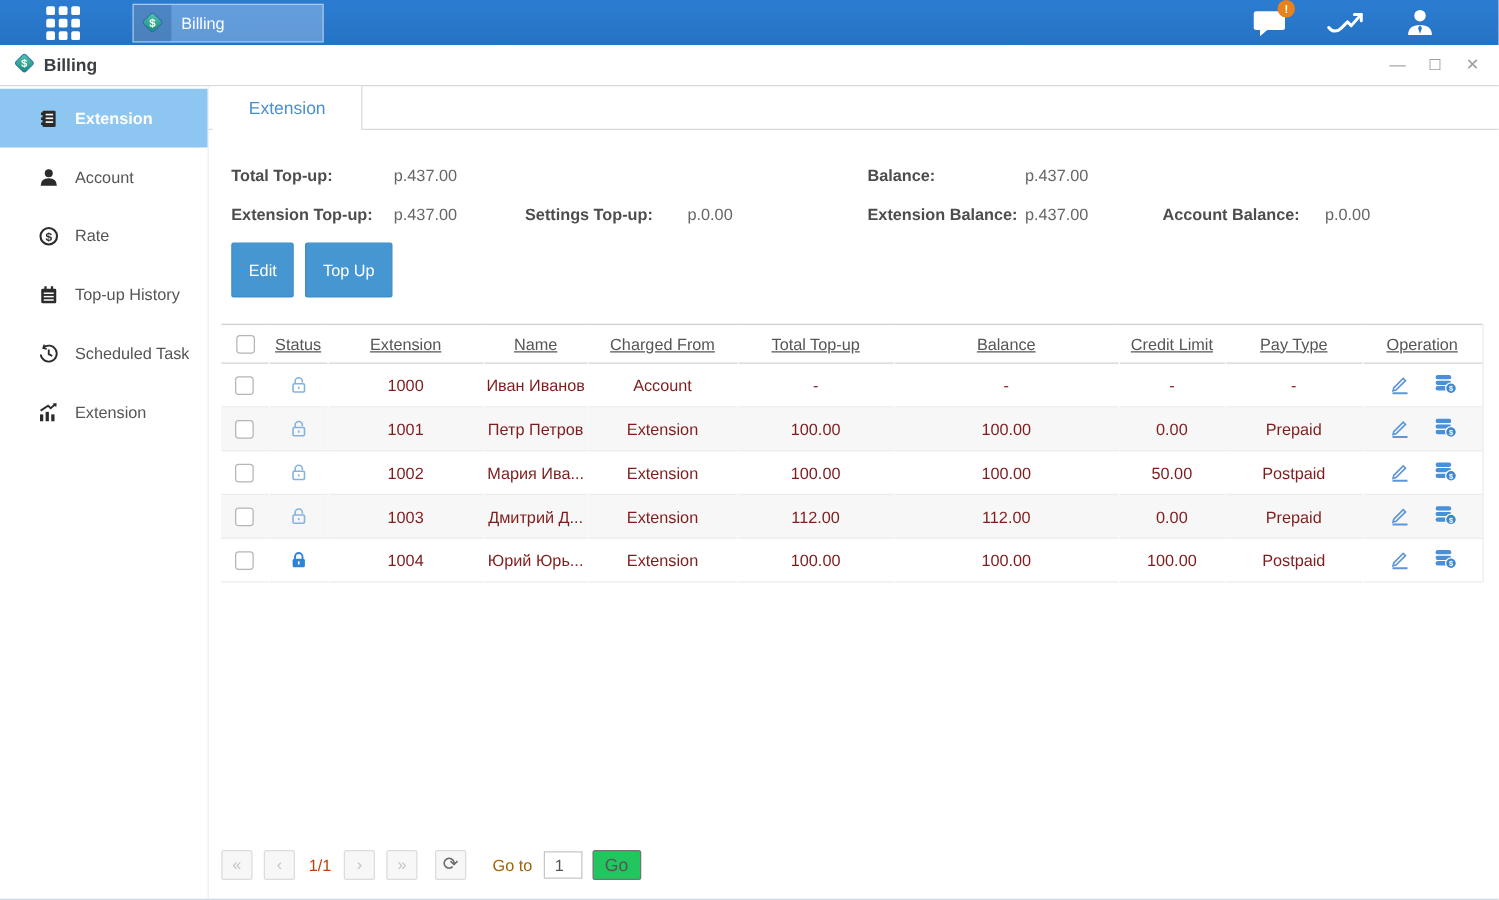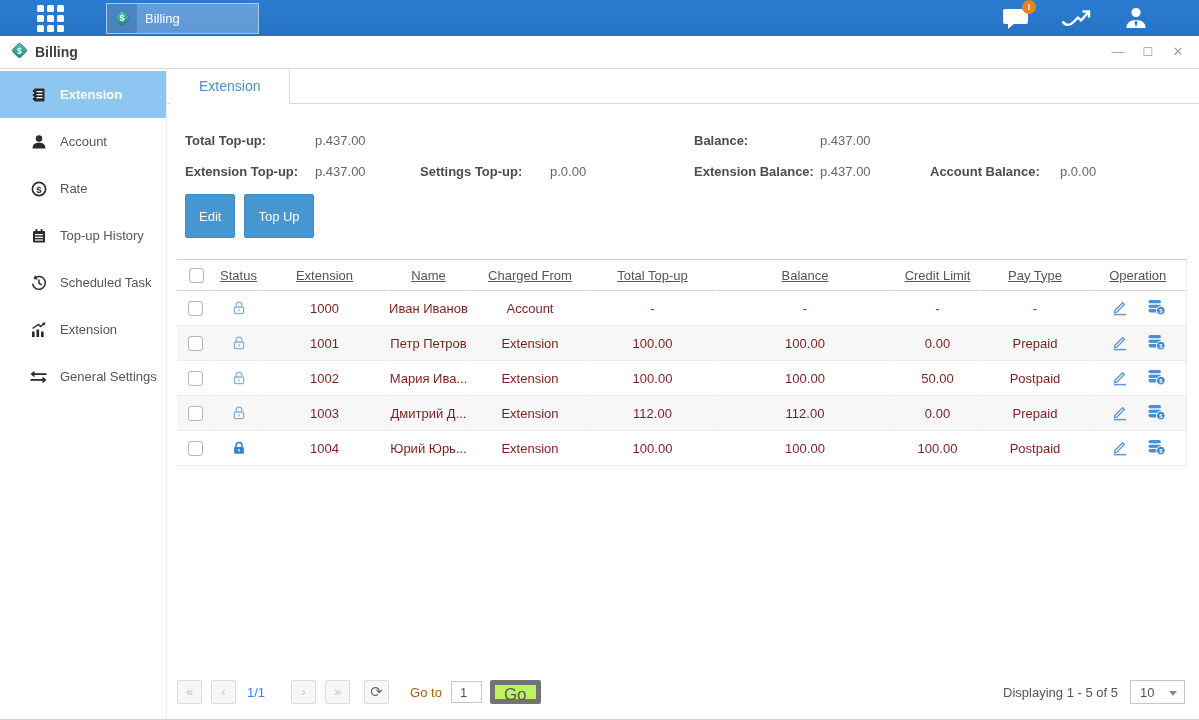--- a/index.html
+++ b/index.html
@@ -71,25 +71,25 @@
   .lock svg { vertical-align:middle; }
   .ops span { display:inline-block; margin:0 9px; cursor:pointer; vertical-align:middle; }
 
   .spacer { flex:1; }
 
   
   .pagination { height:48px; display:flex; align-items:center; padding:0 14px 6px 10px; flex-shrink:0; }
   .pbtn { width:25px; height:24px; background:#f7f7f7; border:1px solid #dcdcdc; border-radius:2px; color:#c4c4c4;
           font-size:13px; text-align:center; line-height:22px; margin-right:9px; cursor:pointer; }
   .pbtn.refresh { color:#6b6b6b; font-size:15px; margin-left:5px; }
-  .page-info { color:#3b82f6; margin:0 26px 0 2px; }
+  .page-info { color:#c2410c; margin:0 10px 0 2px; }
   .goto-label { margin:0 9px 0 12px; color:#a16207; }
   .goto-input { width:31px; height:22px; border:1px solid #c6c6c6; font-size:13px; color:#555; padding-left:8px; font-family:inherit; }
-  .go-btn { margin-left:8px; height:24px; padding:0 9px; background:#bef264; border:5px solid #737373; border-radius:2px;
-            color:#555; font-size:17px; cursor:pointer; font-family:inherit; }
+  .go-btn { margin-left:8px; height:24px; padding:0 9px; background:#22c55e; border:1px solid #737373; border-radius:2px;
+            color:#555; font-size:14px; cursor:pointer; font-family:inherit; }
   .pag-right { margin-left:auto; display:flex; align-items:center; gap:12px; color:#555; }
   .select-box { width:55px; height:24px; border:1px solid #c6c6c6; display:flex; align-items:center;
                 padding-left:9px; color:#555; cursor:pointer; position:relative; background:#fff; }
   .select-box .caret { position:absolute; right:7px; top:10px; width:0; height:0;
                        border-left:4px solid transparent; border-right:4px solid transparent; border-top:5px solid #8a8a8a; }
 </style>
 </head>
 <body>
 
 <div class="topbar">
@@ -228,31 +228,20 @@
       <span class="si-icon">
         <svg width="17" height="16" viewBox="0 0 17 16">
           <rect x="2" y="9.5" width="2.6" height="5.5" fill="#2b2b2b"></rect>
           <rect x="6.5" y="7.5" width="2.6" height="7.5" fill="#2b2b2b"></rect>
           <rect x="11" y="9.5" width="2.6" height="5.5" fill="#2b2b2b"></rect>
           <path d="M2.5 6.5 L8.5 2.5 L10.5 4.5 L14.5 1.2" fill="none" stroke="#2b2b2b" stroke-width="1.5"></path>
           <path d="M12 0.8 L15.3 0.6 L15 3.8 Z" fill="#2b2b2b"></path>
         </svg>
       </span>
       <span>Extension</span>
-    </div>
-    <div class="side-item">
-      <span class="si-icon">
-        <svg width="17" height="16" viewBox="0 0 17 16">
-          <rect x="3.5" y="4.2" width="13" height="1.8" fill="#2b2b2b"></rect>
-          <path d="M4.5 1.8 L0.5 5.1 L4.5 8.4 Z" fill="#2b2b2b"></path>
-          <rect x="0.5" y="10" width="13" height="1.8" fill="#2b2b2b"></rect>
-          <path d="M12.5 7.6 L16.5 10.9 L12.5 14.2 Z" fill="#2b2b2b"></path>
-        </svg>
-      </span>
-      <span>General Settings</span>
     </div>
   </div>
 
   <div class="main">
 
     <div class="tabstrip">
       <div class="tab">Extension</div>
     </div>
 
     <div class="summary">
@@ -472,23 +461,16 @@
     <div class="pagination">
       <div class="pbtn">«</div>
       <div class="pbtn">‹</div>
       <span class="page-info">1/1</span>
       <div class="pbtn">›</div>
       <div class="pbtn">»</div>
       <div class="pbtn refresh">⟳</div>
       <span class="goto-label">Go to</span>
       <input class="goto-input" value="1" style="">
       <button class="go-btn">Go</button>
-      <div class="pag-right">
-        <span>Displaying 1 - 5 of 5</span>
-        <div class="select-box">
-          <span>10</span>
-          <span class="caret"></span>
-        </div>
-      </div>
     </div>
 
   </div>
 </div>
 
 </body></html>

